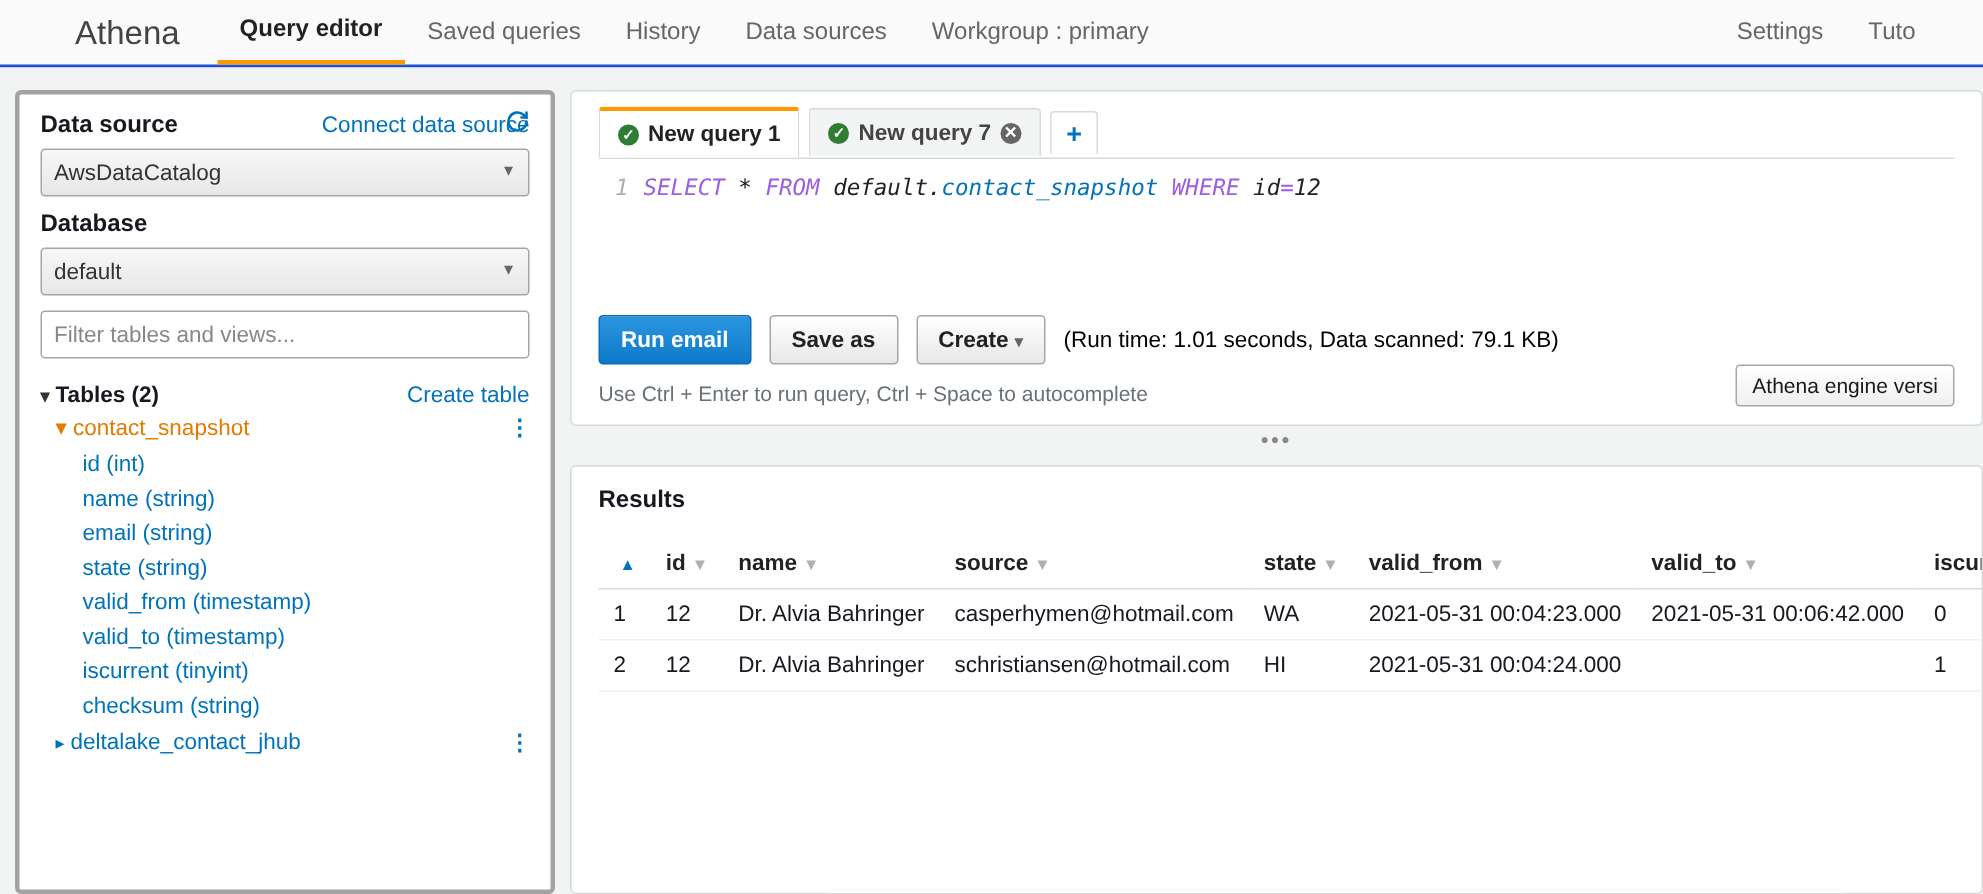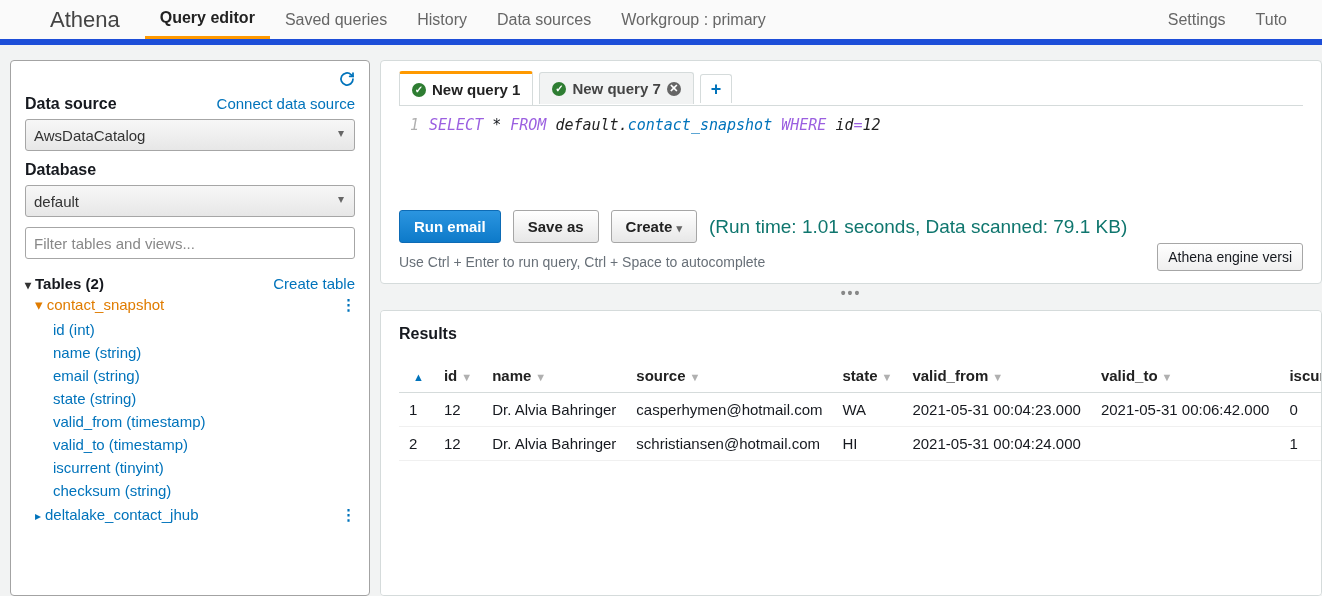--- a/index.html
+++ b/index.html
@@ -1,28 +1,28 @@
 <!DOCTYPE html>
 <html><head>
 <meta charset="utf-8">
 <style>
   * { box-sizing: border-box; margin: 0; padding: 0; }
   html, body { width: 1322px; height: 596px; font-family: "Amazon Ember", "Helvetica Neue", Arial, sans-serif; font-size: 14px; color: #16191f; background: #fff; overflow: hidden; }
   
-  .navbar { display:flex; align-items:center; height:45px; border-bottom:6px solid #1d4ed8; padding:0 20px 0 50px; background:#fafafa; }
+  .navbar { display:flex; align-items:center; height:45px; border-bottom:2px solid #1d4ed8; padding:0 30px 0 50px; background:#fafafa; }
   .brand { font-size:22px; color:#444; font-weight:400; margin-right:25px; }
   .nav-tabs { display:flex; align-items:flex-end; height:100%; }
   .nav-tab { color:#666; font-size:16px; padding:0 15px; height:100%; display:flex; align-items:center; cursor:pointer; }
   .nav-tab.active { color:#222; font-weight:700; border-bottom:3px solid #ff9900; }
   .nav-right { margin-left:auto; display:flex; }
   .nav-right .nav-tab { color:#666; }
   
   .main { display:flex; height:calc(100% - 45px); background:#f2f3f3; padding:15px 0 0 10px; gap:10px; }
   
-  .left-panel { width:360px; background:#fff; border:1px solid #a3a3a3; border-radius:4px; padding:26px 14px; position:relative; font-size:15px; }
+  .left-panel { width:360px; background:#fff; border:3px solid #a3a3a3; border-radius:4px; padding:4px 14px; position:relative; font-size:15px; }
   .refresh { position:absolute; top:10px; right:14px; color:#0073bb; cursor:pointer; }
   .lbl { font-weight:700; font-size:16px; margin-top:8px; margin-bottom:6px; }
   .link { color:#0073bb; cursor:pointer; font-size:15px; }
   .row-flex { display:flex; justify-content:space-between; align-items:baseline; }
   .select { width:100%; height:32px; border:1px solid #a6a6a6; border-radius:3px; background:linear-gradient(#f7f7f7,#e7e7e7); padding:0 28px 0 8px; color:#333; font-size:15px; position:relative; display:flex; align-items:center; cursor:pointer; margin-bottom:10px;}
   .select::after { content:"▾"; position:absolute; right:10px; top:6px; color:#666; font-size:12px; }
   .filter-input { width:100%; height:32px; border:1px solid #a6a6a6; border-radius:3px; padding:0 8px; font-size:15px; color:#555; margin-bottom:12px; }
   .filter-input::placeholder{color:#888;}
   .section-head { display:flex; justify-content:space-between; align-items:center; margin-top:4px; }
   .caret::before{ content:"▾"; margin-right:4px; color:#333; font-size:12px; }
@@ -47,21 +47,21 @@
   .qtab .close{ width:14px;height:14px;border-radius:50%;background:#666;color:#fff;font-size:11px;display:flex;align-items:center;justify-content:center;}
   .add-tab { border:1px solid #d5dbdb; border-bottom:none; border-radius:3px 3px 0 0; padding:6px 10px; color:#0073bb; font-weight:bold; cursor:pointer; font-size:18px; line-height:16px; }
   
   .code-area { font-family:Menlo,Consolas,monospace; font-size:15px; padding:6px 0 70px 0; white-space:pre;font-style:italic;}
   .gutter{ display:inline-block; width:30px; text-align:right; color:#b0b0b0; padding-right:10px;}
   .kw{ color:#9b5fe0;} .ident{ color:#0073bb;} .op{ color:#9b5fe0;} .dot{color:#222;} .num{color:#222;}
   
   .action-bar{ display:flex; align-items:center; gap:12px; margin-top:6px;}
   .btn{ border-radius:3px; padding:7px 14px; font-size:15px; cursor:pointer; border:1px solid #a6a6a6; background:linear-gradient(#fff,#e7e7e7); color:#222; font-weight:600;}
   .btn.primary{ background:linear-gradient(#2b95e0,#0d7ac9); border:1px solid #0d6bb5; color:#fff; font-weight:700;}
-  .run-info{ color:#0f766e; font-size:19px; }
+  .run-info{ color:#000000; font-size:15px; }
   .hint{ color:#687078; font-size:14px; margin-top:10px;}
   .engine-pill{ float:right; border:1px solid #a6a6a6; border-radius:3px; padding:5px 10px; font-size:14px; background:linear-gradient(#fff,#efefef); cursor:pointer;}
   .divider-dots{ text-align:center; color:#888; letter-spacing:2px; font-weight:bold; padding:1px 0 5px; }
 
   
   .results-panel{ background:#fff; border:1px solid #d5dbdb; border-radius:4px; margin-top:4px; padding:14px 18px; overflow:auto; flex:1;}
   .results-title{ font-weight:700; font-size:16px; margin-bottom:16px;}
   table.results{ width:100%; border-collapse:collapse; font-size:15px;}
   table.results th{ text-align:left; font-weight:700; color:#222; padding:8px 10px; border-bottom:1px solid #d5dbdb; white-space:nowrap;}
   table.results td{ padding:8px 10px; border-bottom:1px solid #f0f0f0; white-space:nowrap;}

